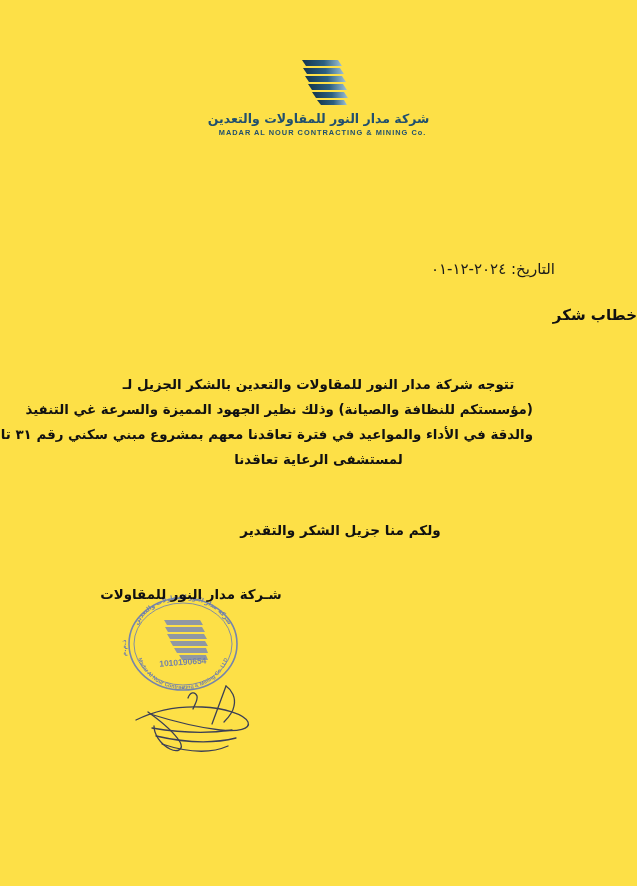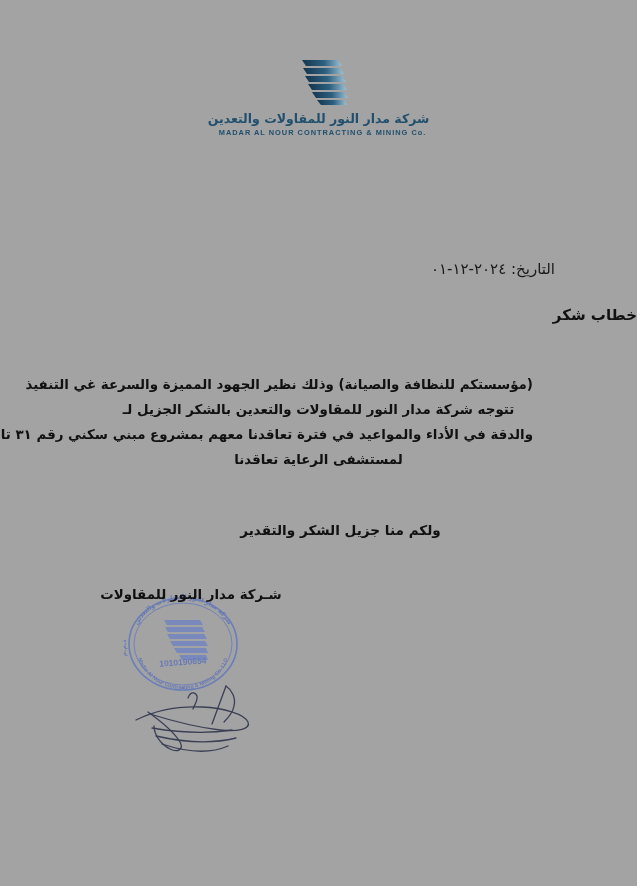--- a/index.html
+++ b/index.html
@@ -8,21 +8,21 @@
     padding: 0;
     background: #8a8a8a;
   }
   body {
     font-family: "Liberation Serif", "DejaVu Serif", serif;
   }
   .page {
     position: relative;
     width: 637px;
     height: 886px;
-    background: #a3a3a3;
+    background: #fde047;
     overflow: hidden;
     margin: 0 auto;
     box-sizing: border-box;
     text-decoration: underline;
   }
 
   
   .letterhead {
     position: absolute;
     top: 56px;
@@ -191,22 +191,22 @@
       <div class="logo-ar">شركة مدار النور للمقاولات والتعدين</div>
       <div class="logo-en">MADAR AL NOUR CONTRACTING &amp; MINING Co.</div>
     </div>
   </div>
 
   <div class="date-line">التاريخ: ٢٠٢٤-١٢-٠١</div>
 
   <div class="letter-title">خطاب شكر</div>
 
   <div class="body-block">
+    <div class="body-line">تتوجه شركة مدار النور للمقاولات والتعدين بالشكر الجزيل لـ</div>
     <div class="body-line">(مؤسستكم للنظافة والصيانة) وذلك نظير الجهود المميزة والسرعة غي التنفيذ</div>
-    <div class="body-line">تتوجه شركة مدار النور للمقاولات والتعدين بالشكر الجزيل لـ</div>
     <div class="body-line">والدقة في الأداء والمواعيد في فترة تعاقدنا معهم بمشروع مبني سكني رقم ٣١ تابع</div>
     <div class="body-line">لمستشفى الرعاية تعاقدنا</div>
   </div>
 
   <div class="closing-line">ولكم منا جزيل الشكر والتقدير</div>
 
   <div class="signature-name">شـركة مدار النور للمقاولات</div>
 
   <div class="stamp">
     <svg viewBox="0 0 142 100" xmlns="http://www.w3.org/2000/svg">

